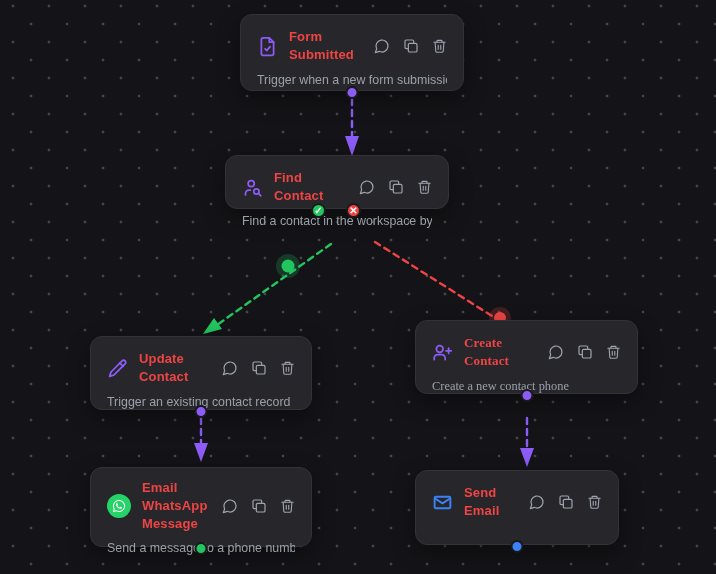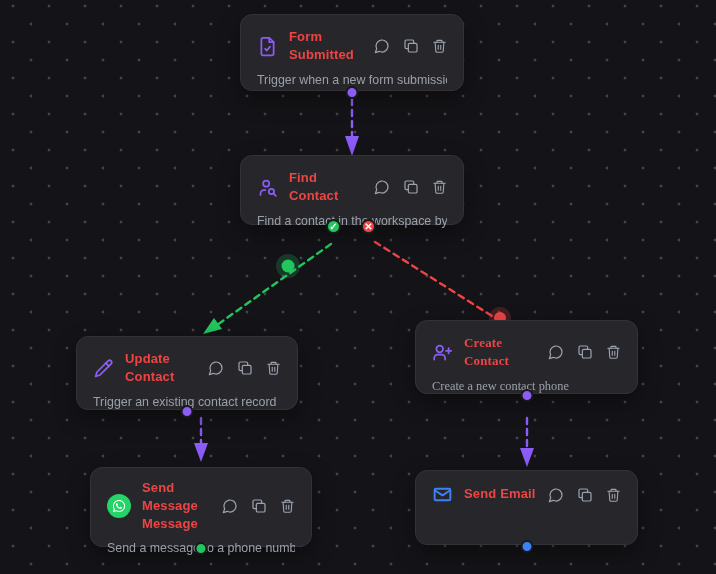--- a/index.html
+++ b/index.html
@@ -133,21 +133,21 @@
               <path d="M10 11v6"></path>
               <path d="M14 11v6"></path>
             </svg>
         </button>
       </span>
     </div>
     <div class="node-subtitle">Trigger when a new form submission i…</div>
     <div class="port" style="background: rgb(139, 92, 246);"></div>
   </div>
 
-  <div class="node" style="left:240px;top:155px;width:224px;height:70px;">
+  <div class="node" style="left:225px;top:155px;width:224px;height:54px;">
     <div class="node-header">
       <span class="node-icon" style="color: rgb(139, 92, 246);">
         <svg width="21" height="21" viewBox="0 0 24 24" fill="none" stroke="currentColor" stroke-width="2" stroke-linecap="round" stroke-linejoin="round">
             <circle cx="10.5" cy="7.5" r="3.5"></circle>
             <path d="M9.5 15H8a4 4 0 0 0-4 4v1.5"></path>
             <circle cx="16.5" cy="16.5" r="3"></circle>
             <path d="m21.5 21.5-2.7-2.7"></path>
           </svg>
       </span>
       <span class="node-title">Find Contact</span>
@@ -176,21 +176,21 @@
     </div>
     <div class="node-subtitle">Find a contact in the workspace by filt…</div>
     <div class="branch-badge badge-success" style="background: rgb(34, 197, 94);">
       <span>✓</span>
     </div>
     <div class="branch-badge badge-failure" style="background: rgb(239, 68, 68);">
       <span>✕</span>
     </div>
   </div>
 
-  <div class="node" style="left:76px;top:336px;width:222px;height:74px;">
+  <div class="node" style="left:90px;top:336px;width:222px;height:74px;">
     <div class="node-header">
       <span class="node-icon" style="color: rgb(139, 92, 246);">
         <svg width="21" height="21" viewBox="0 0 24 24" fill="none" stroke="currentColor" stroke-width="2" stroke-linecap="round" stroke-linejoin="round">
             <path d="M17.3 3.3a2.4 2.4 0 0 1 3.4 3.4L8 19.4 3 21l1.6-5Z"></path>
             <path d="m14.5 5.5 4 4"></path>
           </svg>
       </span>
       <span class="node-title">Update Contact</span>
       <span class="node-actions">
         <button class="action-btn">
@@ -257,21 +257,21 @@
     <div class="port" style="background: rgb(139, 92, 246);"></div>
   </div>
 
   <div class="node" style="left:90px;top:467px;width:222px;height:80px;padding-top:11px;">
     <div class="node-header">
       <span class="node-icon wa-circle" style="background: rgb(37, 211, 102);">
         <svg width="14" height="14" viewBox="0 0 448 512" fill="#ffffff">
             <path d="M380.9 97.1C339 55.1 283.2 32 223.9 32c-122.4 0-222 99.6-222 222 0 39.1 10.2 77.3 29.6 111L0 480l117.7-30.9c32.4 17.7 68.9 27 106.1 27h.1c122.3 0 224.1-99.6 224.1-222 0-59.3-25.2-115-67.1-157zm-157 341.6c-33.2 0-65.7-8.9-94-25.7l-6.7-4-69.8 18.3L72 359.2l-4.4-7c-18.5-29.4-28.2-63.3-28.2-98.2 0-101.7 82.8-184.5 184.6-184.5 49.3 0 95.6 19.2 130.4 54.1 34.8 34.9 56.2 81.2 56.1 130.5 0 101.8-84.9 184.6-186.6 184.6zm101.2-138.2c-5.5-2.8-32.8-16.2-37.9-18-5.1-1.9-8.8-2.8-12.5 2.8-3.7 5.6-14.3 18-17.6 21.8-3.2 3.7-6.5 4.2-12 1.4-32.6-16.3-54-29.1-75.5-66-5.7-9.8 5.7-9.1 16.3-30.3 1.8-3.7.9-6.9-.5-9.7-1.4-2.8-12.5-30.1-17.1-41.2-4.5-10.8-9.1-9.3-12.5-9.5-3.2-.2-6.9-.2-10.6-.2-3.7 0-9.7 1.4-14.8 6.9-5.1 5.6-19.4 19-19.4 46.3 0 27.3 19.9 53.7 22.6 57.4 2.8 3.7 39.1 59.7 94.8 83.8 35.2 15.2 49 16.5 66.6 13.9 10.7-1.6 32.8-13.4 37.4-26.4 4.6-13 4.6-24.1 3.2-26.4-1.3-2.5-5-3.9-10.5-6.6z"></path>
           </svg>
       </span>
-      <span class="node-title">Send Message
+      <span class="node-title">Email WhatsApp
 Message</span>
       <span class="node-actions">
         <button class="action-btn">
           <svg width="16" height="16" viewBox="0 0 24 24" fill="none" stroke="currentColor" stroke-width="1.8" stroke-linecap="round" stroke-linejoin="round">
               <path d="M7.9 20A9 9 0 1 0 4 16.1L2 22Z"></path>
             </svg>
         </button>
         <button class="action-btn">
           <svg width="16" height="16" viewBox="0 0 24 24" fill="none" stroke="currentColor" stroke-width="1.8" stroke-linecap="round" stroke-linejoin="round">
               <rect x="8" y="8" width="13" height="13" rx="2"></rect>
@@ -286,21 +286,21 @@
               <path d="M10 11v6"></path>
               <path d="M14 11v6"></path>
             </svg>
         </button>
       </span>
     </div>
     <div class="node-subtitle" style="margin-top:7px;">Send a message to a phone number u…</div>
     <div class="port" style="background: rgb(34, 197, 94);"></div>
   </div>
 
-  <div class="node" style="left:415px;top:470px;width:223px;height:75px;">
+  <div class="node" style="left:415px;top:470px;width:204px;height:75px;">
     <div class="node-header">
       <span class="node-icon" style="color: rgb(59, 130, 246);">
         <svg width="21" height="21" viewBox="0 0 24 24" fill="none" stroke="currentColor" stroke-width="2.2" stroke-linecap="round" stroke-linejoin="round">
             <rect x="3" y="5.5" width="18" height="13" rx="1.5"></rect>
             <path d="m3.5 7.5 8.5 5.5 8.5-5.5"></path>
           </svg>
       </span>
       <span class="node-title">Send Email</span>
       <span class="node-actions">
         <button class="action-btn">

